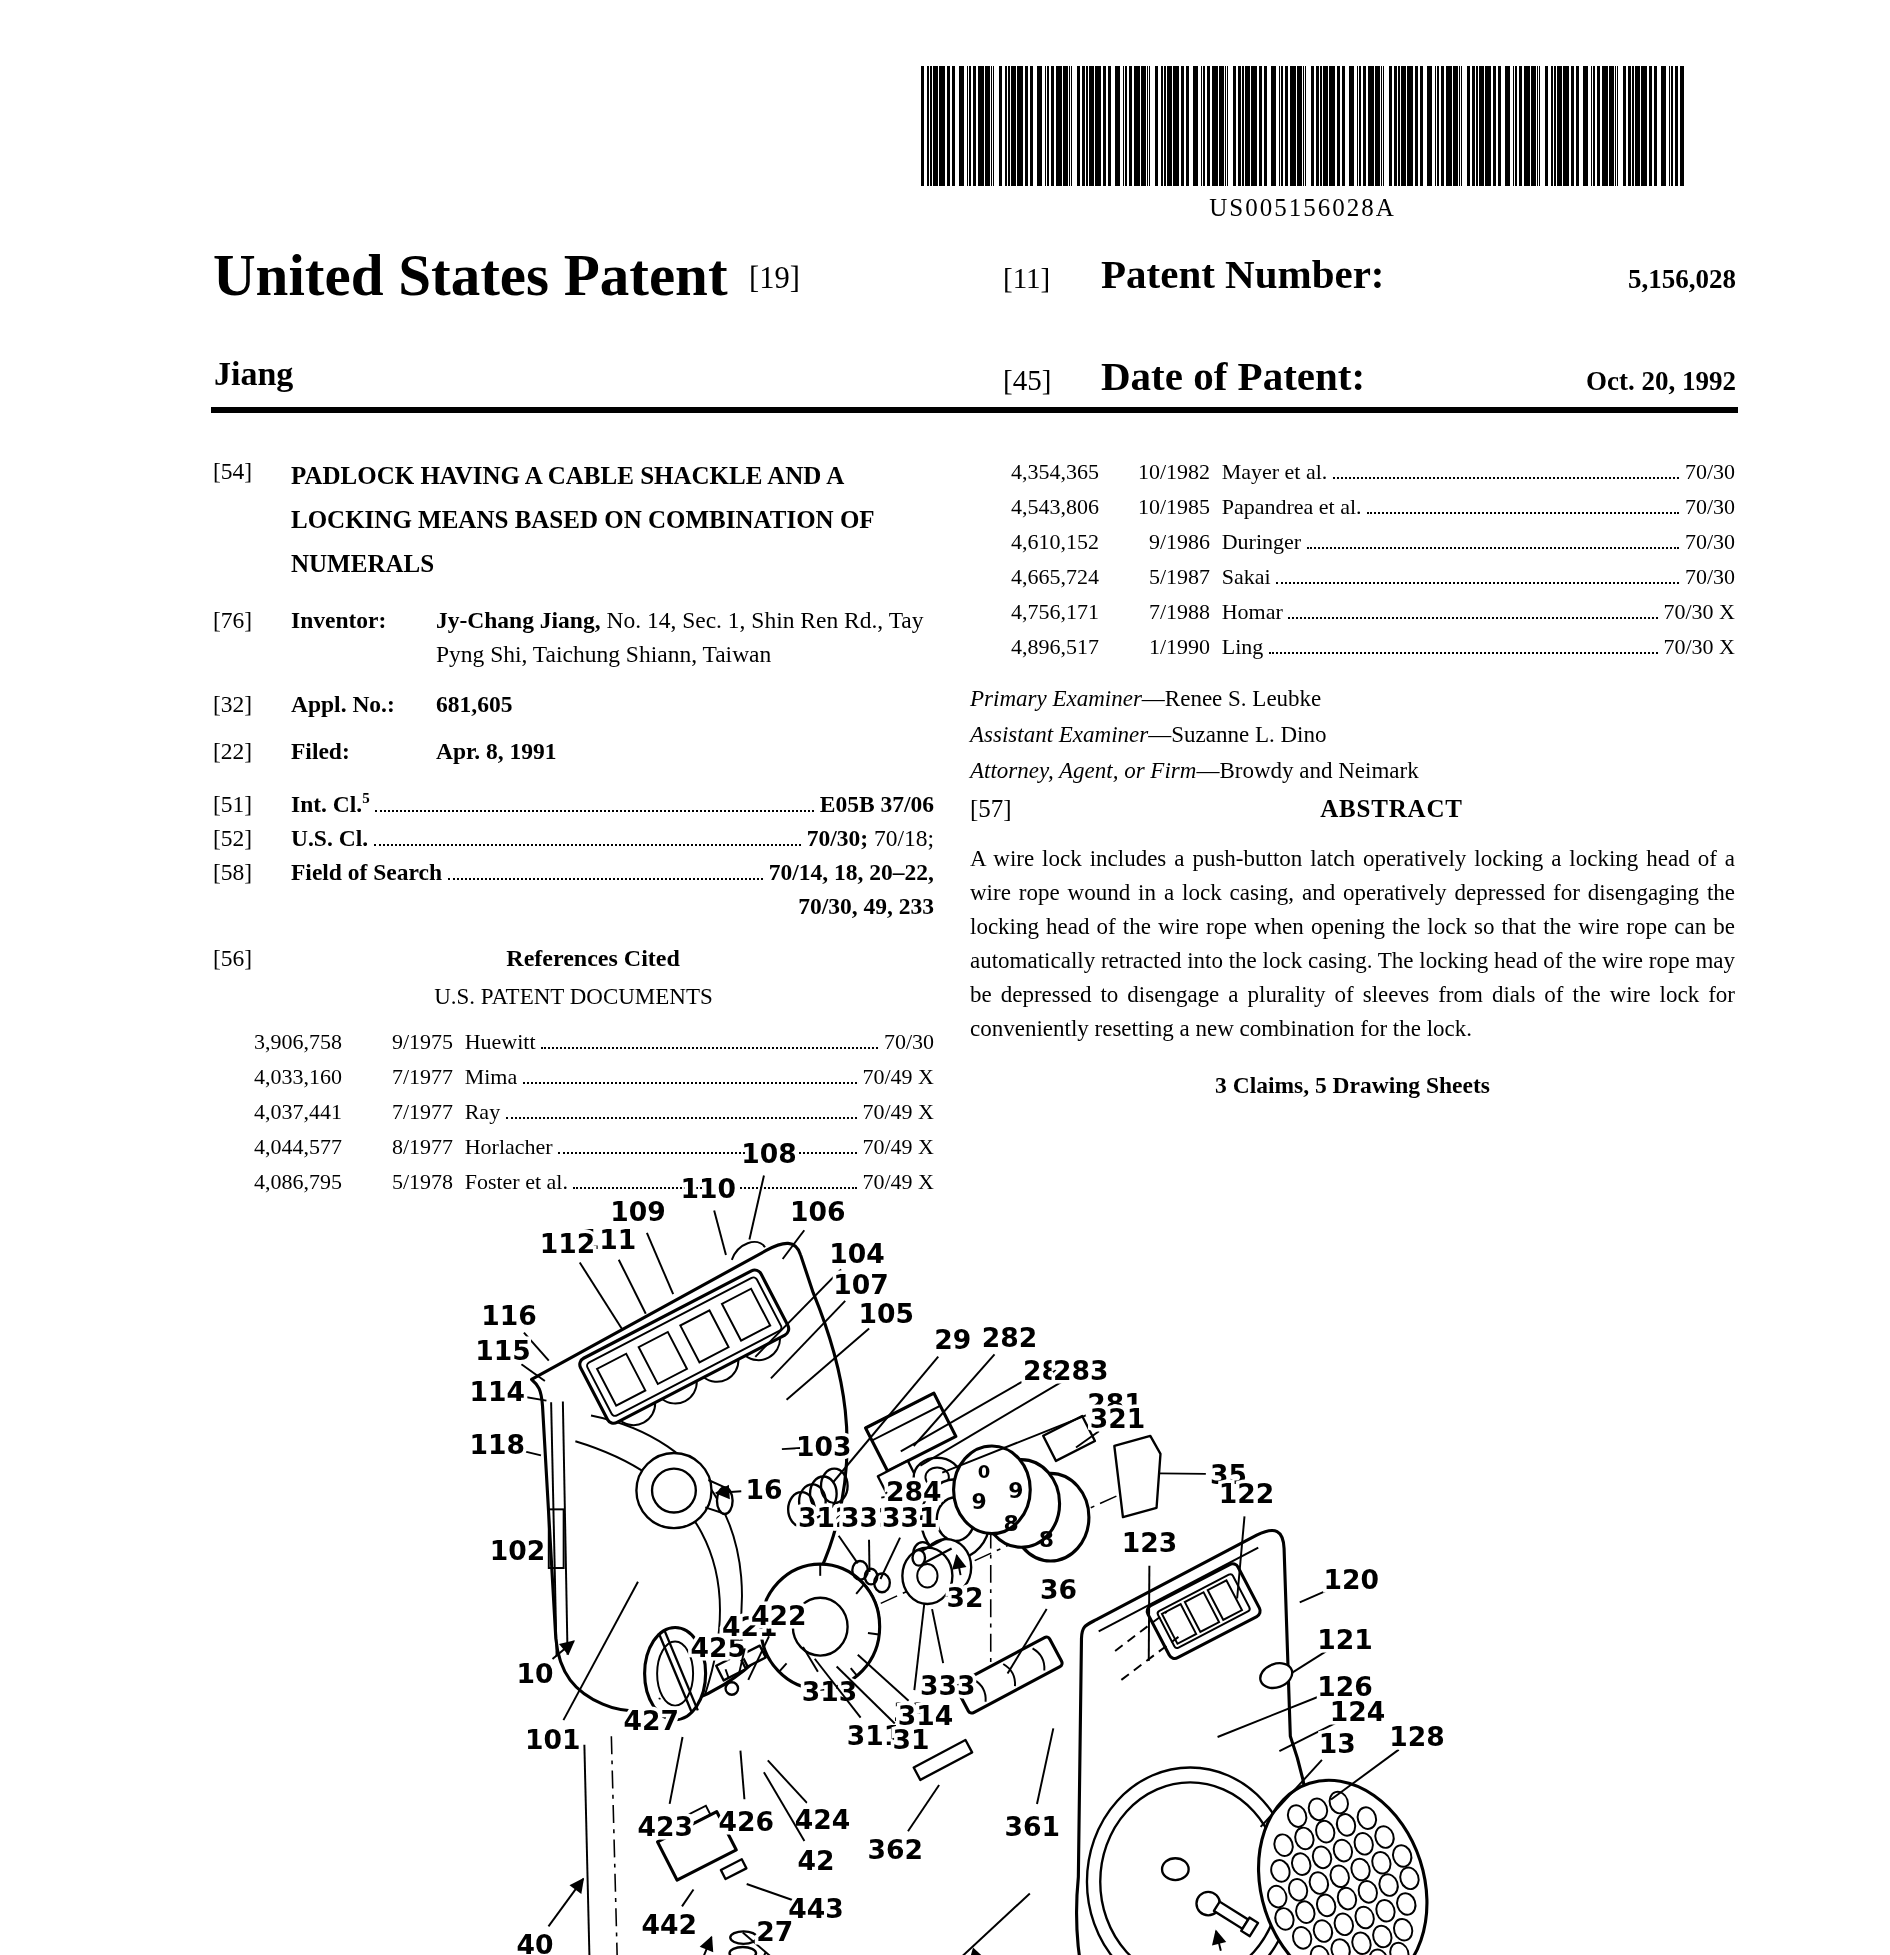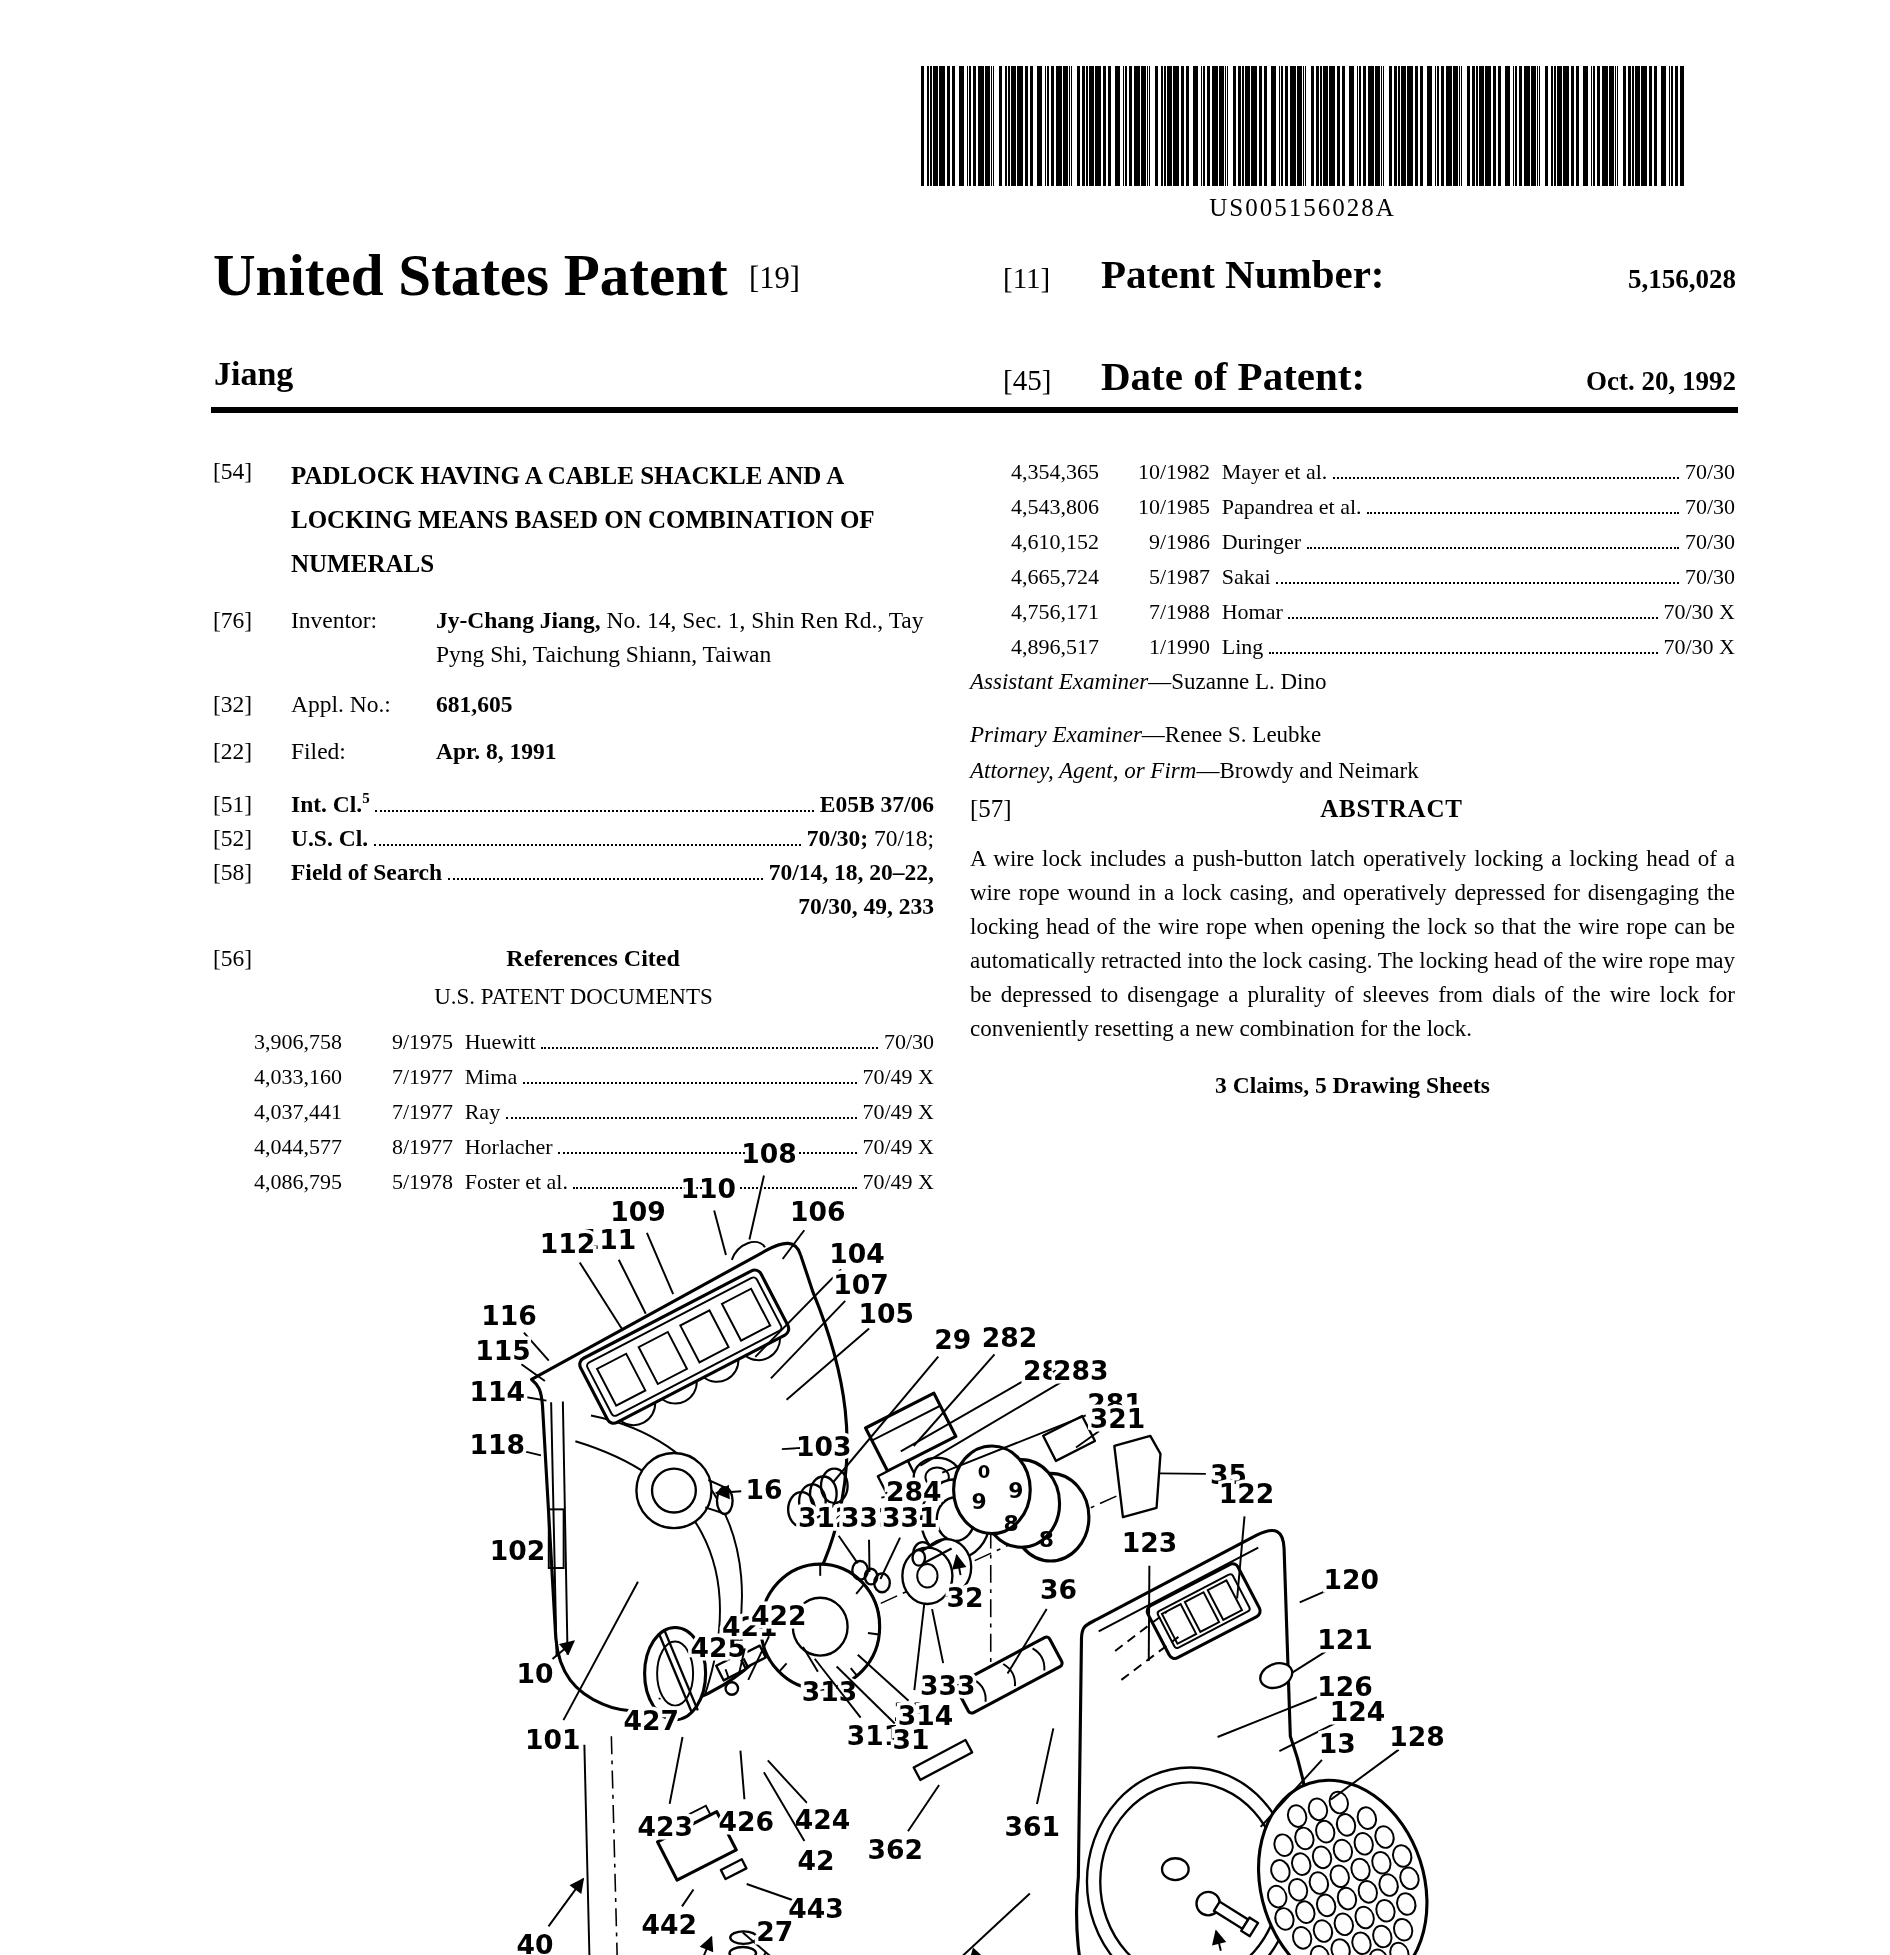--- a/index.html
+++ b/index.html
@@ -19,21 +19,21 @@
   .hrow{position:absolute;left:1003px;width:733px;display:flex;align-items:baseline;}
   .hrow .tag{font-size:29px;width:98px;flex:0 0 auto;}
   .hrow .lbl{font-size:41px;font-weight:bold;}
   .hrow .val{font-size:27px;font-weight:bold;margin-left:auto;}
   .hrule{position:absolute;left:211px;top:407px;width:1527px;height:5.5px;background:#000;}
   
   .colL{position:absolute;left:213px;top:454px;width:721px;}
   .colR{position:absolute;left:970px;top:454px;width:765px;}
   .field{position:relative;display:flex;align-items:flex-start;margin-bottom:13.3px;font-size:23.5px;line-height:34px;}
   .field .tag{flex:0 0 78px;}
-  .field .flab{flex:0 0 145px;}
+  .field .flab{flex:0 0 145px;font-weight:bold;}
   .b{font-weight:bold;}
   .title54{font-size:25px;font-weight:bold;line-height:44px;}
   .dotline{display:flex;align-items:baseline;font-size:23.5px;line-height:34px;}
   .leaderdots{flex:1;border-bottom:2.7px dotted #000;margin:0 5.5px 6.3px 5.5px;min-width:23.5px;}
   .subval{text-align:right;font-size:23.5px;line-height:34px;}
   .refhead{ text-align:center;font-size:24px;font-weight:bold;margin:18px 0 3.1px 0;}
   .refhead2{text-align:center;font-size:23px;margin:11.7px 0 14px 0;}
   .refrow{display:flex;align-items:baseline;font-size:22px;line-height:35px;}
   .refrow .no{flex:0 0 129px;text-align:right;}
   .refrow .dt{flex:0 0 111px;text-align:right;padding-right:11.7px;}
@@ -218,25 +218,25 @@
 
         <div class="refrow">
           <span class="no">4,896,517</span>
           <span class="dt">1/1990</span>
           <span class="nm">Ling</span>
           <span class="leaderdots"></span>
           <span class="cl">70/30 X</span>
         </div>
       </div>
 
+    <div class="exam" style="margin-top:17px;">
+      <span class="it">Primary Examiner</span><span>—Renee S. Leubke</span>
+    </div>
     <div class="exam">
       <span class="it">Assistant Examiner</span><span>—Suzanne L. Dino</span>
-    </div>
-    <div class="exam" style="margin-top:17px;">
-      <span class="it">Primary Examiner</span><span>—Renee S. Leubke</span>
     </div>
     <div class="exam">
       <span class="it">Attorney, Agent, or Firm</span><span>—Browdy and Neimark</span>
     </div>
 
     <div class="absthead">
       <span class="tag">[57]</span>
       <span class="ah">ABSTRACT</span>
     </div>
     <div class="abstract">A wire lock includes a push-button latch operatively locking a locking head of a wire rope wound in a lock casing, and operatively depressed for disengaging the locking head of the wire rope when opening the lock so that the wire rope can be automatically retracted into the lock casing. The locking head of the wire rope may be depressed to disengage a plurality of sleeves from dials of the wire lock for conveniently resetting a new combination for the lock.</div>

